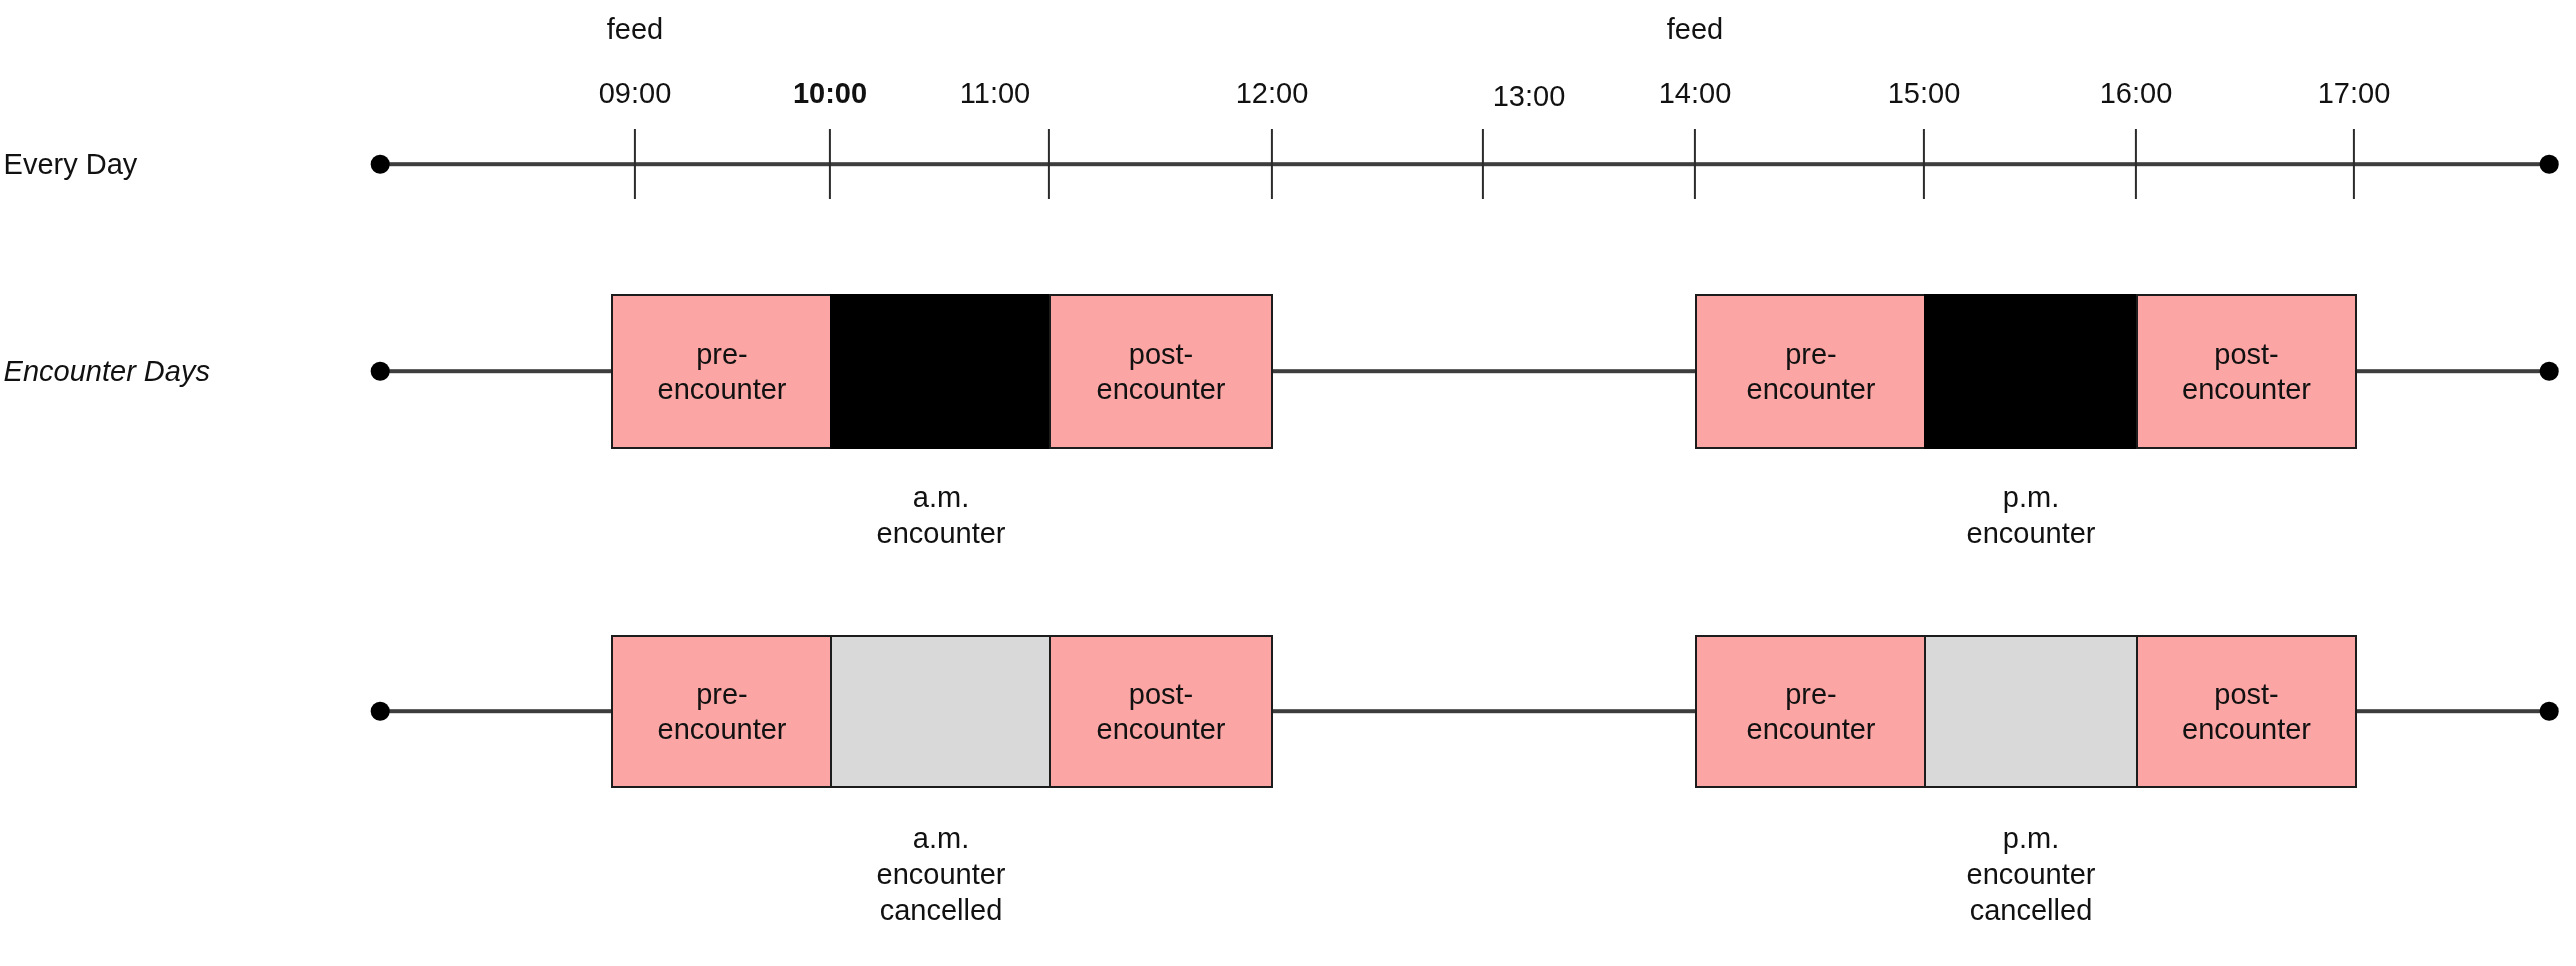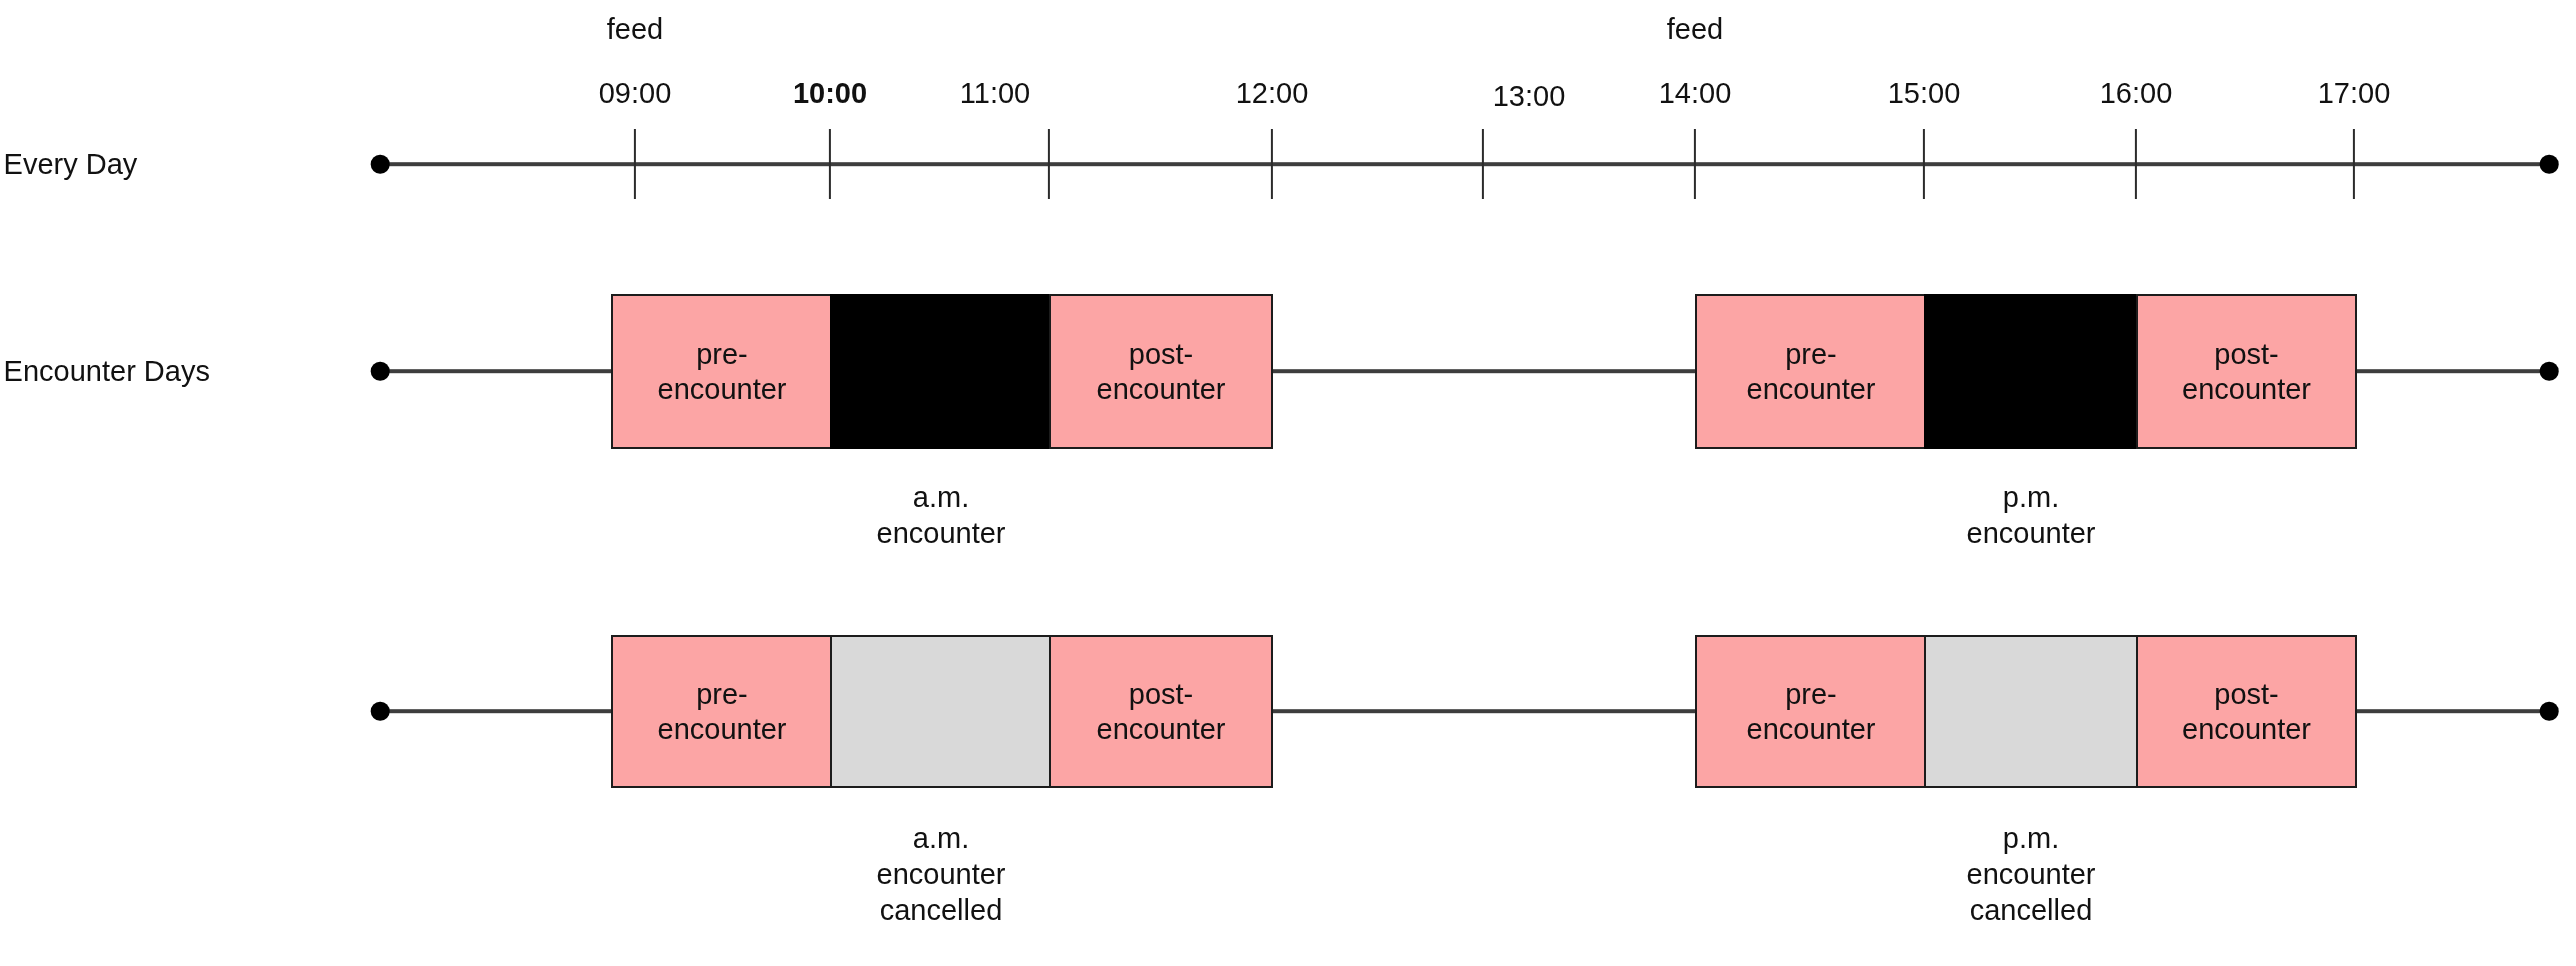--- a/index.html
+++ b/index.html
@@ -113,21 +113,21 @@
   <div class="ticklabel" style="left:635px;top:77px;">09:00</div>
   <div class="ticklabel" style="left:830px;top:77px;font-weight:bold;">10:00</div>
   <div class="ticklabel" style="left:995px;top:77px;">11:00</div>
   <div class="ticklabel" style="left:1272px;top:77px;">12:00</div>
   <div class="ticklabel" style="left:1483px;top:80px;margin-left:46px;">13:00</div>
   <div class="ticklabel" style="left:1695px;top:77px;">14:00</div>
   <div class="ticklabel" style="left:1924px;top:77px;">15:00</div>
   <div class="ticklabel" style="left:2136px;top:77px;text-align:center;">16:00</div>
   <div class="ticklabel" style="left:2354px;top:77px;">17:00</div>
 
-  <div class="rowlabel" style="left:3.6px;top:371px;">Encounter Days</div>
+  <div class="rowlabel" style="left:3.6px;top:371px;font-style:italic;">Encounter Days</div>
 
   <div class="tl-line" style="left:380px;top:371px;width:233px;"></div>
   <div class="tl-line" style="left:1272px;top:371px;width:425px;"></div>
   <div class="tl-line" style="left:2356px;top:371px;width:194px;"></div>
   <div class="tl-dot" style="left:380px;top:371px;"></div>
   <div class="tl-dot" style="left:2549px;top:371px;"></div>
 
   <div class="blk" style="left:611px;top:294px;width:222px;height:155px;">pre-
 encounter</div>
   <div class="blk dark" style="left:830px;top:294px;width:221px;height:155px;"></div>

